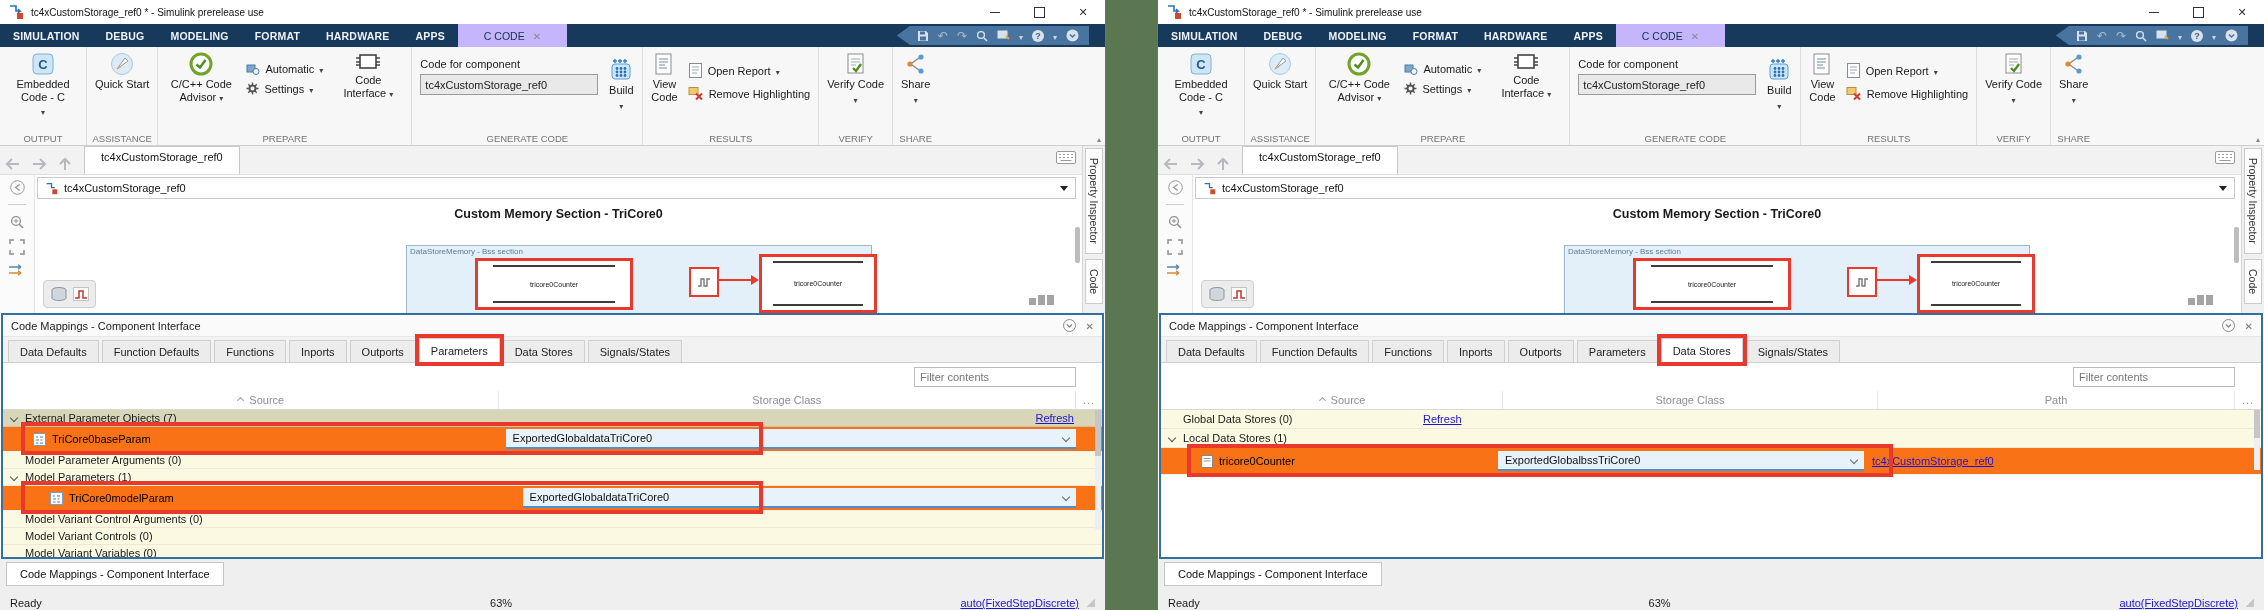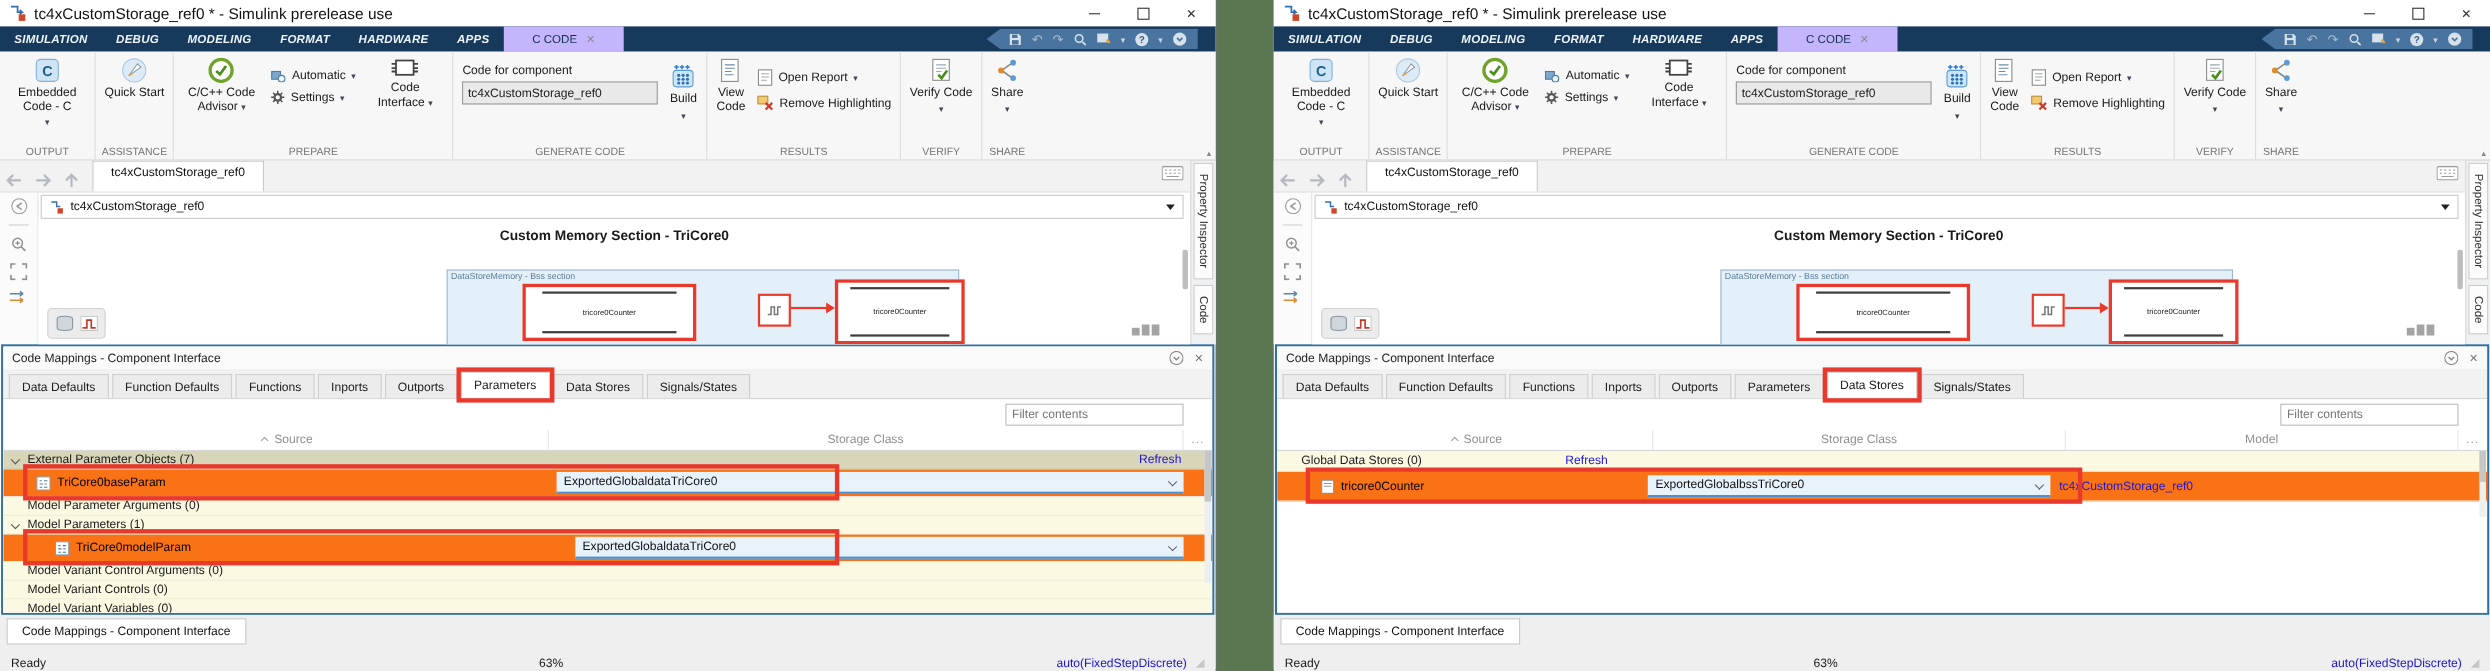--- a/index.html
+++ b/index.html
@@ -2,31 +2,31 @@
 <html><head>
 <meta charset="utf-8">
 <style>
   html,body{margin:0;padding:0;overflow:hidden;}
   body{width:2264px;height:610px;position:relative;background:#5a7751;font-family:"Liberation Sans",sans-serif;}
   .win{position:absolute;top:0;height:608px;background:#fff;display:flex;flex-direction:column;box-shadow:0 0 0 1px #70706f;}
   #win-left{left:0;width:1105px;}
   #win-right{left:1158px;width:1106px;}
 
   
-  .titlebar{flex:0 0 24px;display:flex;align-items:center;padding-left:8px;background:#fff;font-size:14px;color:#111;}
+  .titlebar{flex:0 0 24px;display:flex;align-items:center;padding-left:8px;background:#fff;font-size:10px;color:#111;}
   .app-ico{margin-right:7px;display:inline-flex;}
   .t-spacer{flex:1;}
   .wc{width:44px;height:24px;display:flex;align-items:center;justify-content:center;color:#333;}
   .wc-min i{width:10px;border-top:1px solid #333;display:block;}
   .wc-max i{width:9px;height:9px;border:1px solid #333;display:block;}
   .wc-close::before{content:"\2715";font-size:11px;}
 
   
   .ribbon{flex:0 0 23px;background:#16395c;display:flex;align-items:stretch;color:#eef3f8;font-size:10.5px;}
-  .rtab{padding:0 13px;display:flex;align-items:center;font-weight:700;letter-spacing:.2px;font-style:italic;}
+  .rtab{padding:0 13px;display:flex;align-items:center;font-weight:700;letter-spacing:.2px;}
   .rtab-active{background:#c4b5fd;color:#13314f;display:flex;align-items:center;gap:8px;padding:0 26px;font-weight:400;}
   .rtab-active .x::before{content:"\2715";color:#8a8a8a;font-size:10px;font-weight:400;}
   .qat{margin-left:auto;margin-right:16px;align-self:center;height:19px;display:flex;align-items:center;gap:9px;padding:0 10px 0 20px;background:#49749f;clip-path:polygon(13px 0,100% 0,100% 100%,13px 100%,0 50%);}
   .qi{display:inline-flex;align-items:center;color:#c9d7e4;}
   .qi-glyph{font-size:12px;color:#a8bccd;}
   .caret::before{content:"\25BE";font-size:8px;color:#445;}
   .qat .caret::before{color:#c9d7e4;}
   .qi-help{width:12px;height:12px;border-radius:50%;background:#d7e2ec;color:#40638a;font-size:9px;font-weight:700;display:flex;align-items:center;justify-content:center;}
   .qi-help::before{content:"?";}
 
@@ -94,21 +94,21 @@
   .chev-up{transform:rotate(-135deg);border-color:#9f9f9f;width:4px;height:4px;}
   .th-dots{flex:0 0 26px;color:#999;display:flex;align-items:center;justify-content:center;border-right:none;}
   .th-dots::before{content:"...";letter-spacing:1px;}
   .grow{display:flex;align-items:center;height:16px;background:#fbf9e2;border-bottom:1px solid #ecead6;color:#1a1a1a;position:relative;}
   .grow.khaki{background:#d9d5b8;border-bottom-color:#c9c5a6;}
   .gx{flex:0 0 22px;display:flex;justify-content:center;}
   .drow{display:flex;align-items:center;height:24px;background:#f97316;border-bottom:1px solid #f0f0f0;position:relative;}
   .cell{display:flex;align-items:center;gap:6px;min-width:0;}
   .dd{height:18px;background:#e7f2fb;border-bottom:2px solid #4a90d2;display:flex;align-items:center;padding:0 7px;flex:1;margin-right:26px;color:#111;}
   .dd .chev{margin-left:auto;border-color:#666;}
-  .link{color:#1b14d6;}
+  .link{color:#1b14d6;text-decoration:underline;}
   .refresh-l{position:absolute;right:28px;}
   .refresh-r{position:absolute;left:262px;}
   .rowbox{position:absolute;pointer-events:none;border:4px solid #e8392c;z-index:5;}
   .rowbox-l{left:18px;width:734px;top:-5px;height:25px;}
   .rowbox-r{left:26px;width:698px;top:-4px;height:25px;}
   .tbl-scroll{position:absolute;right:1px;top:19px;width:6px;height:120px;background:#efefef;}
   .tbl-scroll i{display:block;width:6px;height:46px;background:#c6c6c6;}
 
   
   .btr{flex:0 0 28px;background:#efefef;display:flex;align-items:flex-start;padding:3px 0 0 6px;}
@@ -919,28 +919,34 @@
       <div class="thead">
         <span class="gutter th" style="border-right:none"></span>
         <span class="th" style="flex:0 0 29%">
             <span class="chev chev-up"></span>
             <span>Source</span>
           </span>
         <span class="th" style="flex:0 0 34%">
             <span>Storage Class</span>
           </span>
         <span class="th" style="flex:1">
-            <span>Model</span>
+            <span>Path</span>
           </span>
         <span class="th th-dots"></span>
       </div>
       <div class="grow" style="height:18px">
         <span class="gx"></span>
         <span>Global Data Stores (0)</span>
         <span class="link refresh-r">Refresh</span>
+      </div>
+      <div class="grow" style="height:18px">
+        <span class="gx">
+            <span class="chev"></span>
+          </span>
+        <span>Local Data Stores (1)</span>
       </div>
       <div class="drow" style="height:26px">
         <span class="gutter" style="flex:0 0 34px"></span>
         <span class="cell" style="flex:0 0 27%;padding-left:6px">
           <span>
               <svg width="12" height="13">
                 <rect x="0.5" y="0.5" width="11" height="12" fill="#fff" stroke="#888"></rect>
                 <path d="M2.5 3.5h7M2.5 6h7" stroke="#999"></path>
               </svg>
             </span>

